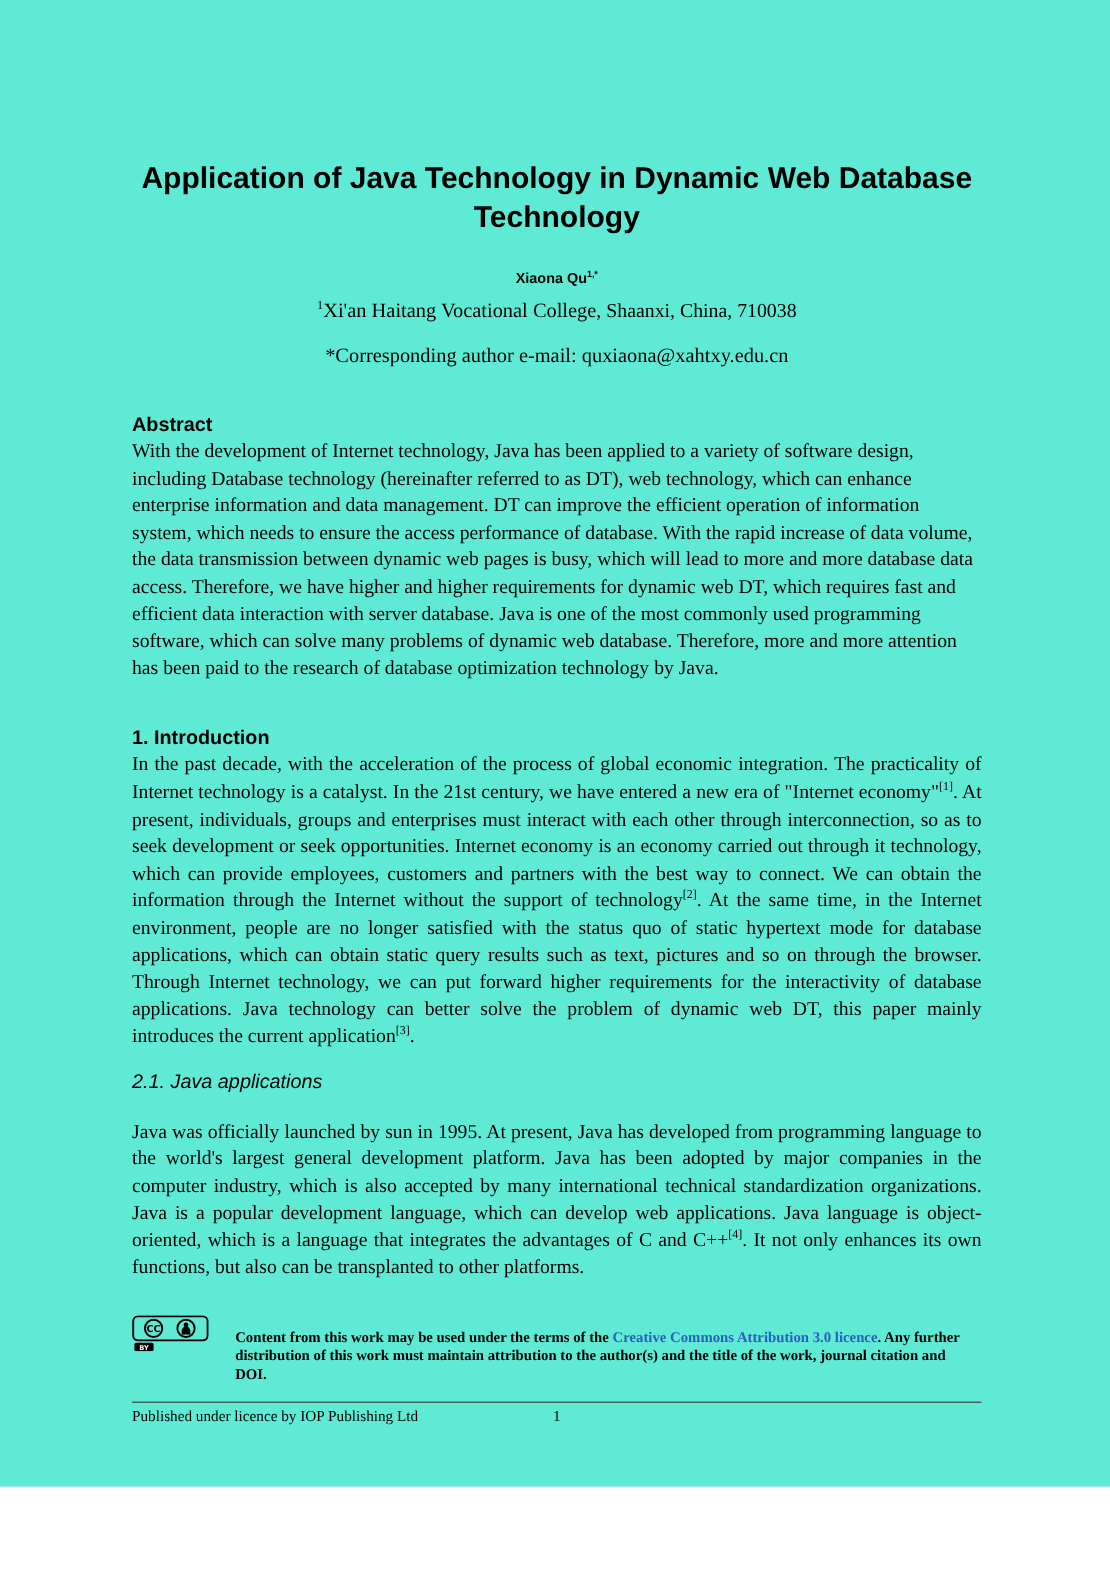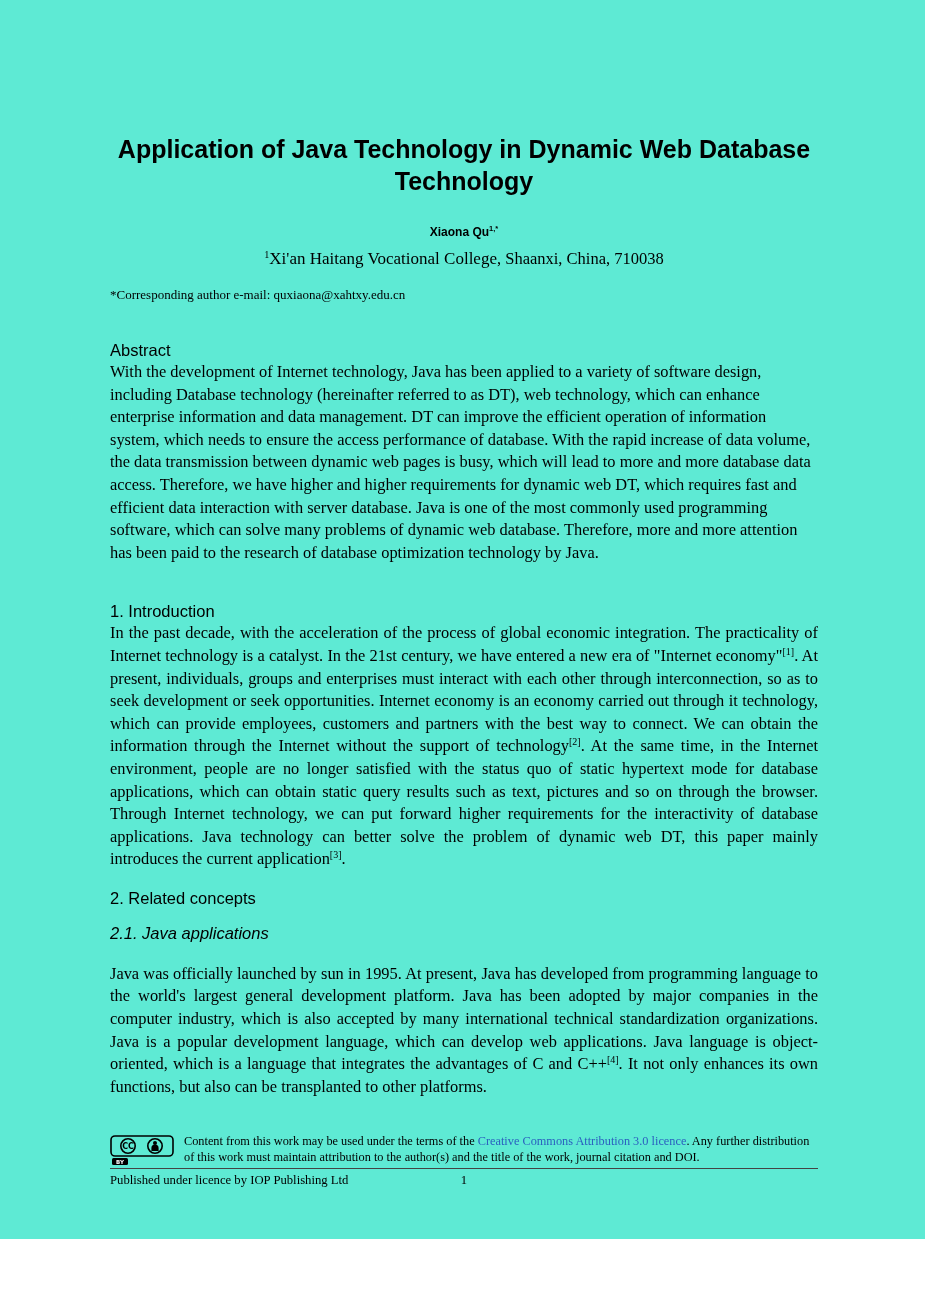--- a/index.html
+++ b/index.html
@@ -36,30 +36,31 @@
     margin: 0 0 10px 0;
   }
   .affiliation {
     text-align: center;
     font-size: 16.5px;
     margin: 0 0 18px 0;
   }
   .affil-name { font-size: 17px; }
   .affil-rest { font-size: 16.5px; }
   .corresponding {
-    font-size: 13px;
+    text-align: center;
+    font-size: 17px;
     margin: 0 0 38px 0;
   }
   sup {
     font-size: 0.62em;
     line-height: 0;
   }
   .h-sans {
     font-family: "Liberation Sans", "DejaVu Sans", sans-serif;
-    font-weight: normal;
+    font-weight: bold;
     font-size: 16.5px;
     margin: 0 0 1px 0;
   }
   .h-sub {
     font-family: "Liberation Sans", "DejaVu Sans", sans-serif;
     font-weight: normal;
     font-style: italic;
     font-size: 16.5px;
     margin: 0 0 20px 0;
   }
@@ -97,21 +98,21 @@
   }
   .license-row {
     display: flex;
     align-items: flex-start;
   }
   .cc-badge {
     flex: 0 0 auto;
     margin-right: 10px;
     margin-top: 1px;
   }
-  .license-text { margin: 0; }
+  .license-text { margin: 12px; font-weight: bold; }
   .license-link {
     color: #2B5FBF;
     text-decoration: none;
     cursor: pointer;
   }
   .footer-rule {
     border-top: 1px solid #444444;
     margin-top: 3px;
     margin-bottom: 4px;
     width: 100%;
@@ -142,21 +143,20 @@
 
     <p class="corresponding">*Corresponding author e-mail: quxiaona@xahtxy.edu.cn</p>
 
     <h2 class="h-sans">Abstract</h2>
     <p class="abstract-text">With the development of Internet technology, Java has been applied to a variety of software design, including Database technology (hereinafter referred to as DT), web technology, which can enhance enterprise information and data management. DT can improve the efficient operation of information system, which needs to ensure the access performance of database. With the rapid increase of data volume, the data transmission between dynamic web pages is busy, which will lead to more and more database data access. Therefore, we have higher and higher requirements for dynamic web DT, which requires fast and efficient data interaction with server database. Java is one of the most commonly used programming software, which can solve many problems of dynamic web database. Therefore, more and more attention has been paid to the research of database optimization technology by Java.</p>
 
 
     <h2 class="h-sans">1. Introduction</h2>
     <p class="body-just"><span>In the past decade, with the acceleration of the process of global economic integration. The practicality of Internet technology is a catalyst. In the 21st century, we have entered a new era of "Internet economy"</span><sup class="ref">[1]</sup><span>. At present, individuals, groups and enterprises must interact with each other through interconnection, so as to seek development or seek opportunities. Internet economy is an economy carried out through it technology, which can provide employees, customers and partners with the best way to connect. We can obtain the information through the Internet without the support of technology</span><sup class="ref">[2]</sup><span>. At the same time, in the Internet environment, people are no longer satisfied with the status quo of static hypertext mode for database applications, which can obtain static query results such as text, pictures and so on through the browser. Through Internet technology, we can put forward higher requirements for the interactivity of database applications. Java technology can better solve the problem of dynamic web DT, this paper mainly introduces the current application</span><sup class="ref">[3]</sup><span>.</span></p>
 
-    <h2 class="h-sans sec2-heading">2. Related concepts</h2>
     <h3 class="h-sub">2.1. Java applications</h3>
     <p class="body-just java-p"><span>Java was officially launched by sun in 1995. At present, Java has developed from programming language to the world's largest general development platform. Java has been adopted by major companies in the computer industry, which is also accepted by many international technical standardization organizations. Java is a popular development language, which can develop web applications. Java language is object-oriented, which is a language that integrates the advantages of C and C++</span><sup class="ref">[4]</sup><span>. It not only enhances its own functions, but also can be transplanted to other platforms.</span></p>
 
   </main>
 
   <footer class="footer">
     <div class="license-row">
       <svg class="cc-badge" width="64" height="30" viewBox="0 0 64 30" xmlns="http://www.w3.org/2000/svg">
         <rect x="1" y="1" width="62" height="20" rx="4" fill="none" stroke="#000000" stroke-width="1.6"></rect>
         <circle cx="18" cy="11" r="7.2" fill="none" stroke="#000000" stroke-width="1.6"></circle>

